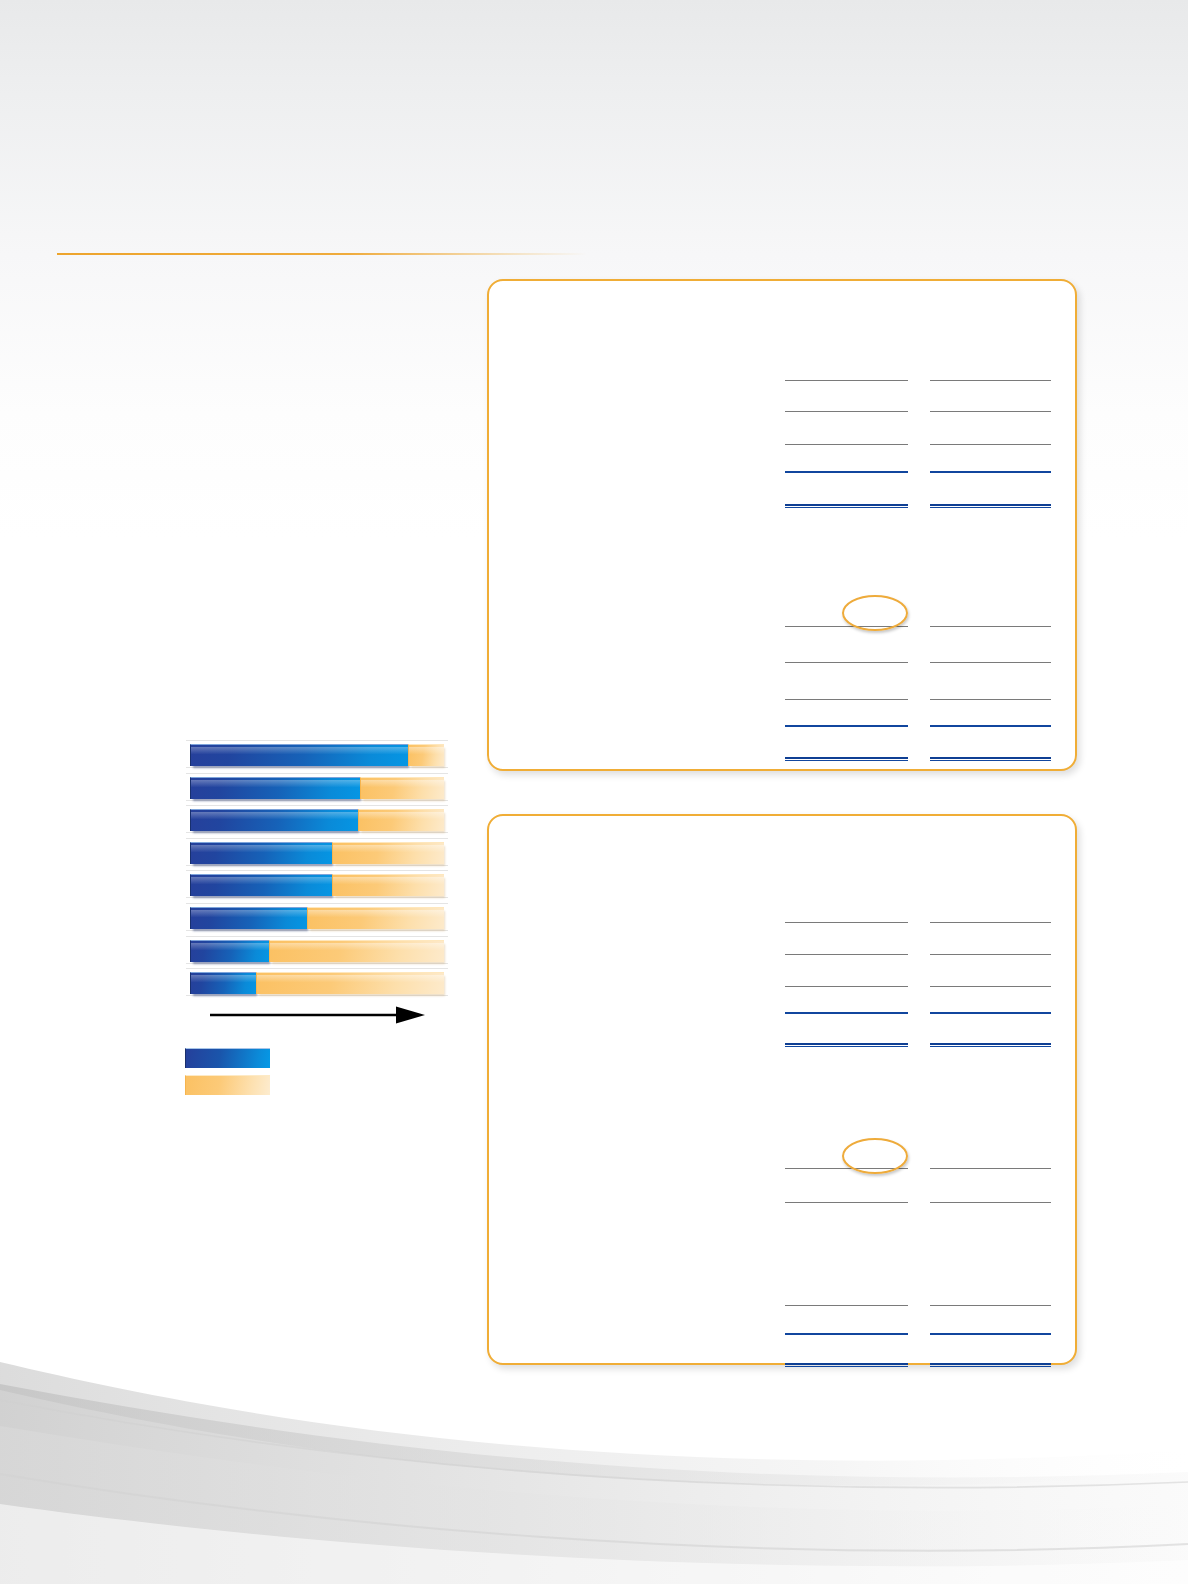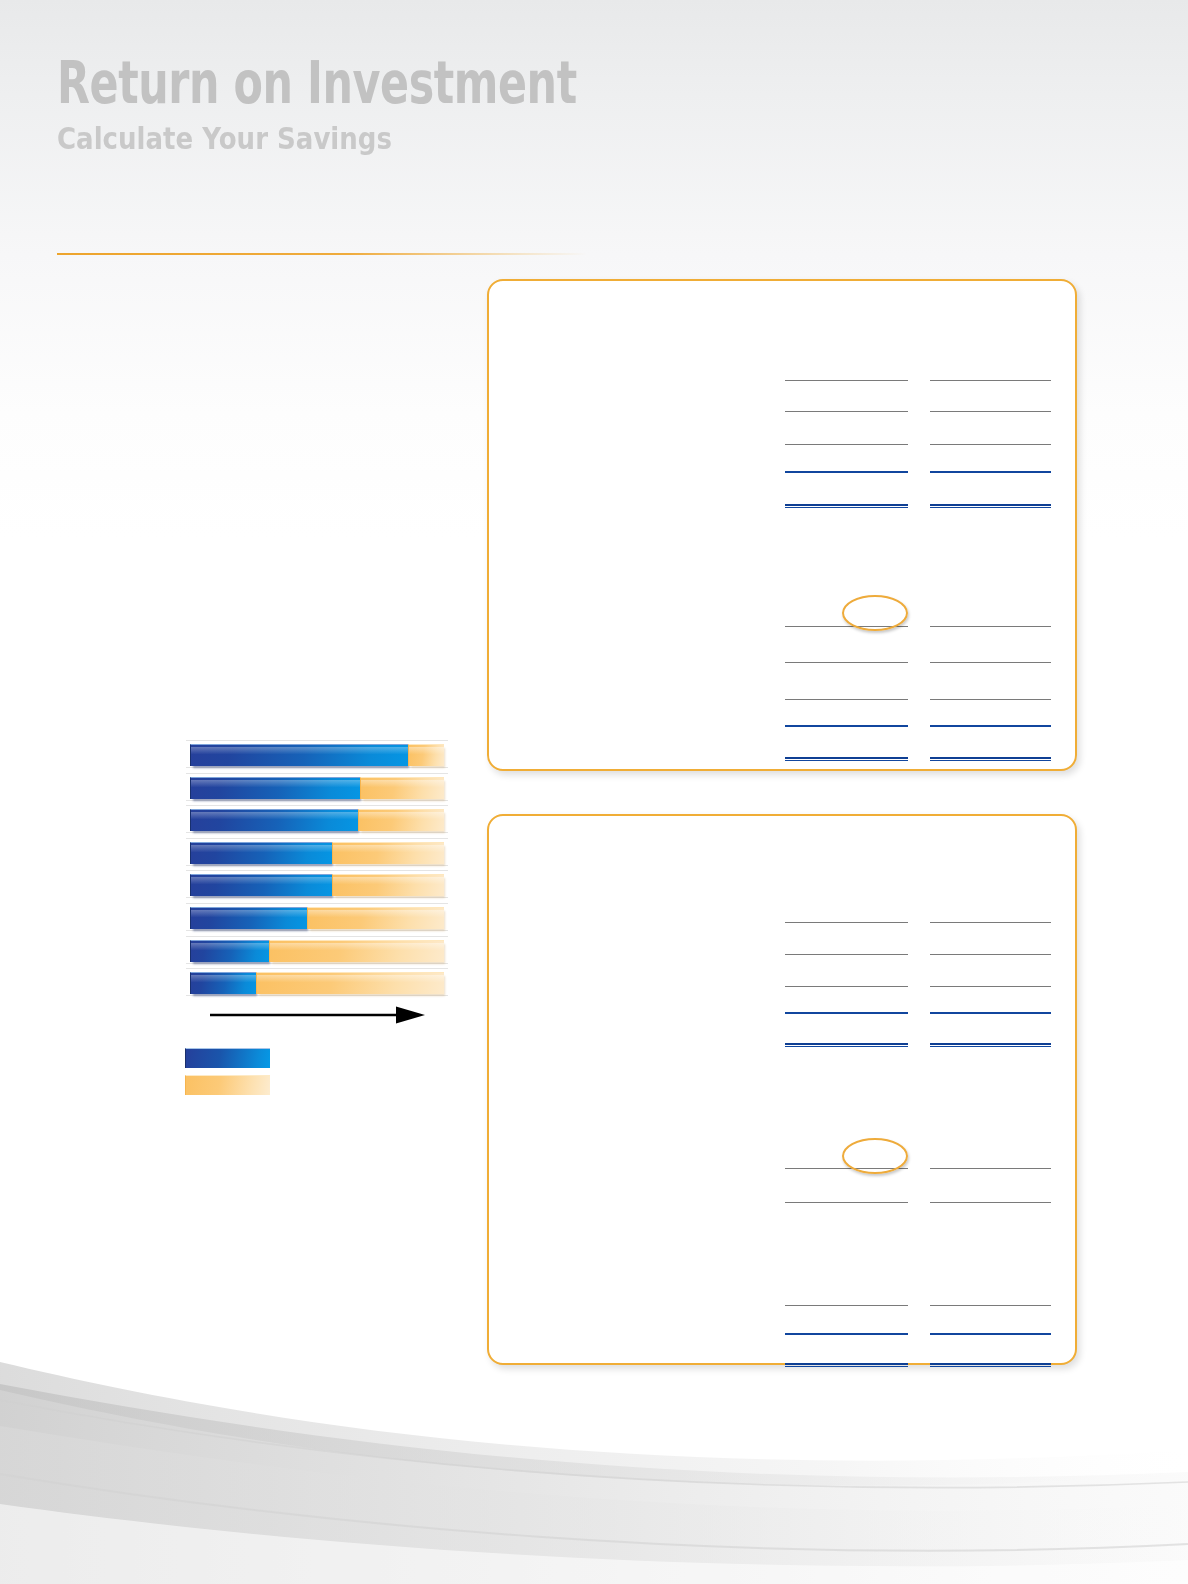--- a/index.html
+++ b/index.html
@@ -215,24 +215,20 @@
     box-shadow: 1px 2px 3px rgba(0,0,0,0.22);
     background: transparent;
     box-sizing: border-box;
   }
 </style>
 </head>
 <body>
 
 <div id="page">
 
-  <div class="header">
-    <h1 class="page-title">Return on Investment</h1>
-    <div class="page-subtitle">Calculate Your Savings</div>
-  </div>
   <div class="header-rule"></div>
 
   <div class="chart" id="chart">
       <div class="chart-row">
         <div class="seg seg-blue" style="width: 218.4px;"></div>
         <div class="seg seg-orange" style="left: 222.4px; width: 35.6px;"></div>
       </div>
       <div class="chart-row">
         <div class="seg seg-blue" style="width: 170.2px;"></div>
         <div class="seg seg-orange" style="left: 174.2px; width: 83.8px;"></div>

